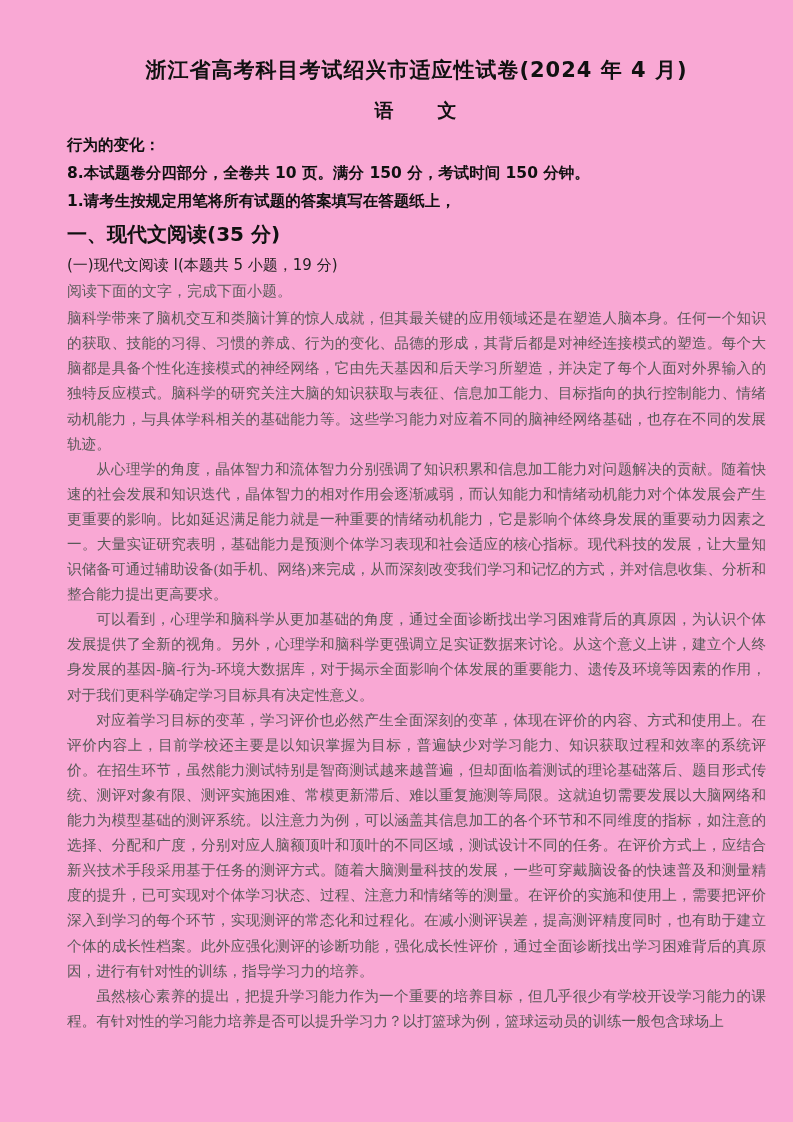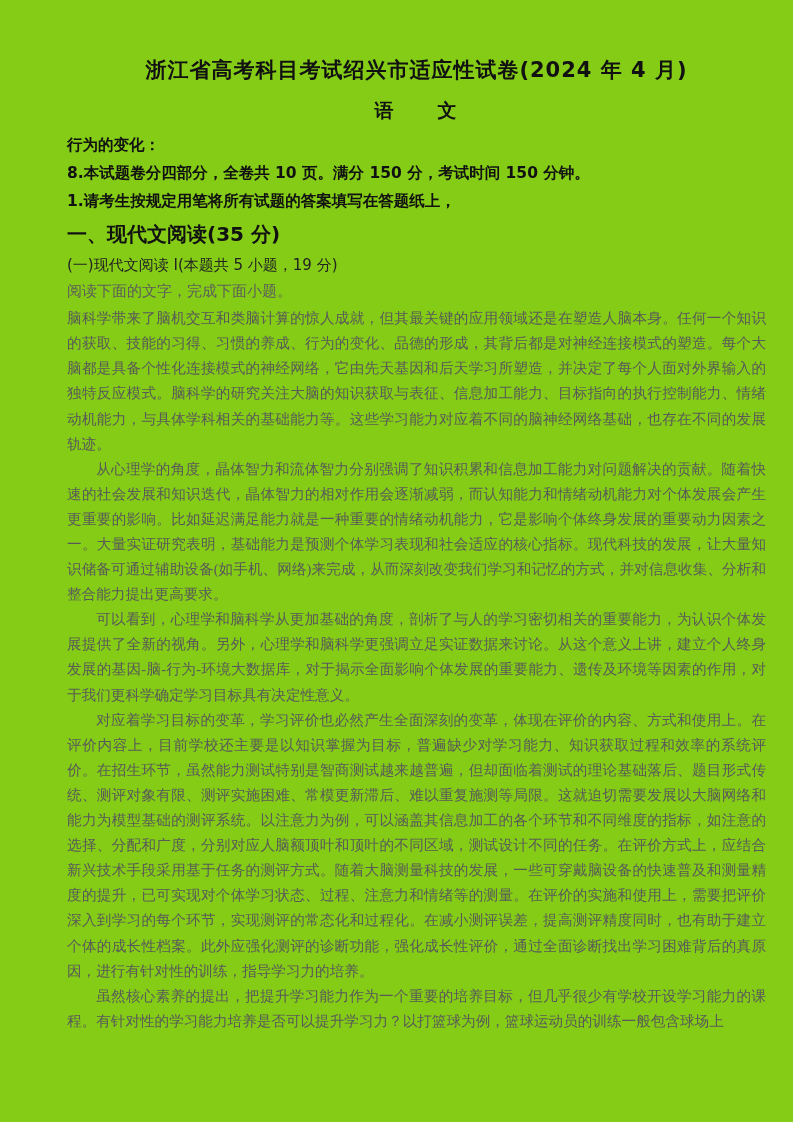--- a/index.html
+++ b/index.html
@@ -5,21 +5,21 @@
   * { margin: 0; padding: 0; box-sizing: border-box; }
   html, body {
     background: #ffffff;
     width: 793px;
     height: 1122px;
     overflow: hidden;
   }
   .page {
     width: 793px;
     height: 1122px;
-    background: #84cc16;
+    background: #f9a8d4;
     padding: 56px 27px 40px 67px;
     font-family: "Liberation Serif", "DejaVu Serif", serif;
     color: #1a1a1a;
   }
   .doc-title {
     font-family: "DejaVu Sans", "Liberation Sans", sans-serif;
     font-size: 21px;
     font-weight: 700;
     text-align: center;
     letter-spacing: 1px;
@@ -102,18 +102,18 @@
 
   <p class="section-heading">一、现代文阅读(35 分)</p>
 
   <p class="subsection-heading">(一)现代文阅读 I(本题共 5 小题，19 分)</p>
 
   <p class="reading-instruction">阅读下面的文字，完成下面小题。</p>
 
   <div class="passage">
     <p class="passage-para no-indent">脑科学带来了脑机交互和类脑计算的惊人成就，但其最关键的应用领域还是在塑造人脑本身。任何一个知识的获取、技能的习得、习惯的养成、行为的变化、品德的形成，其背后都是对神经连接模式的塑造。每个大脑都是具备个性化连接模式的神经网络，它由先天基因和后天学习所塑造，并决定了每个人面对外界输入的独特反应模式。脑科学的研究关注大脑的知识获取与表征、信息加工能力、目标指向的执行控制能力、情绪动机能力，与具体学科相关的基础能力等。这些学习能力对应着不同的脑神经网络基础，也存在不同的发展轨迹。</p>
     <p class="passage-para">从心理学的角度，晶体智力和流体智力分别强调了知识积累和信息加工能力对问题解决的贡献。随着快速的社会发展和知识迭代，晶体智力的相对作用会逐渐减弱，而认知能力和情绪动机能力对个体发展会产生更重要的影响。比如延迟满足能力就是一种重要的情绪动机能力，它是影响个体终身发展的重要动力因素之一。大量实证研究表明，基础能力是预测个体学习表现和社会适应的核心指标。现代科技的发展，让大量知识储备可通过辅助设备(如手机、网络)来完成，从而深刻改变我们学习和记忆的方式，并对信息收集、分析和整合能力提出更高要求。</p>
-    <p class="passage-para">可以看到，心理学和脑科学从更加基础的角度，剖析了与人的学习密切相关的重要能力，为认识个体发展提供了全新的视角。另外，心理学和脑科学更强调立足实证数据来讨论。从这个意义上讲，建立个人终身发展的基因-脑-行为-环境大数据库，对于揭示全面影响个体发展的重要能力、遗传及环境等因素的作用，对于我们更科学确定学习目标具有决定性意义。</p>
+    <p class="passage-para">可以看到，心理学和脑科学从更加基础的角度，通过全面诊断找出学习困难背后的真原因，为认识个体发展提供了全新的视角。另外，心理学和脑科学更强调立足实证数据来讨论。从这个意义上讲，建立个人终身发展的基因-脑-行为-环境大数据库，对于揭示全面影响个体发展的重要能力、遗传及环境等因素的作用，对于我们更科学确定学习目标具有决定性意义。</p>
     <p class="passage-para">对应着学习目标的变革，学习评价也必然产生全面深刻的变革，体现在评价的内容、方式和使用上。在评价内容上，目前学校还主要是以知识掌握为目标，普遍缺少对学习能力、知识获取过程和效率的系统评价。在招生环节，虽然能力测试特别是智商测试越来越普遍，但却面临着测试的理论基础落后、题目形式传统、测评对象有限、测评实施困难、常模更新滞后、难以重复施测等局限。这就迫切需要发展以大脑网络和能力为模型基础的测评系统。以注意力为例，可以涵盖其信息加工的各个环节和不同维度的指标，如注意的选择、分配和广度，分别对应人脑额顶叶和顶叶的不同区域，测试设计不同的任务。在评价方式上，应结合新兴技术手段采用基于任务的测评方式。随着大脑测量科技的发展，一些可穿戴脑设备的快速普及和测量精度的提升，已可实现对个体学习状态、过程、注意力和情绪等的测量。在评价的实施和使用上，需要把评价深入到学习的每个环节，实现测评的常态化和过程化。在减小测评误差，提高测评精度同时，也有助于建立个体的成长性档案。此外应强化测评的诊断功能，强化成长性评价，通过全面诊断找出学习困难背后的真原因，进行有针对性的训练，指导学习力的培养。</p>
     <p class="passage-para">虽然核心素养的提出，把提升学习能力作为一个重要的培养目标，但几乎很少有学校开设学习能力的课程。有针对性的学习能力培养是否可以提升学习力？以打篮球为例，篮球运动员的训练一般包含球场上</p>
   </div>
 
 </div>
 
 </body></html>

